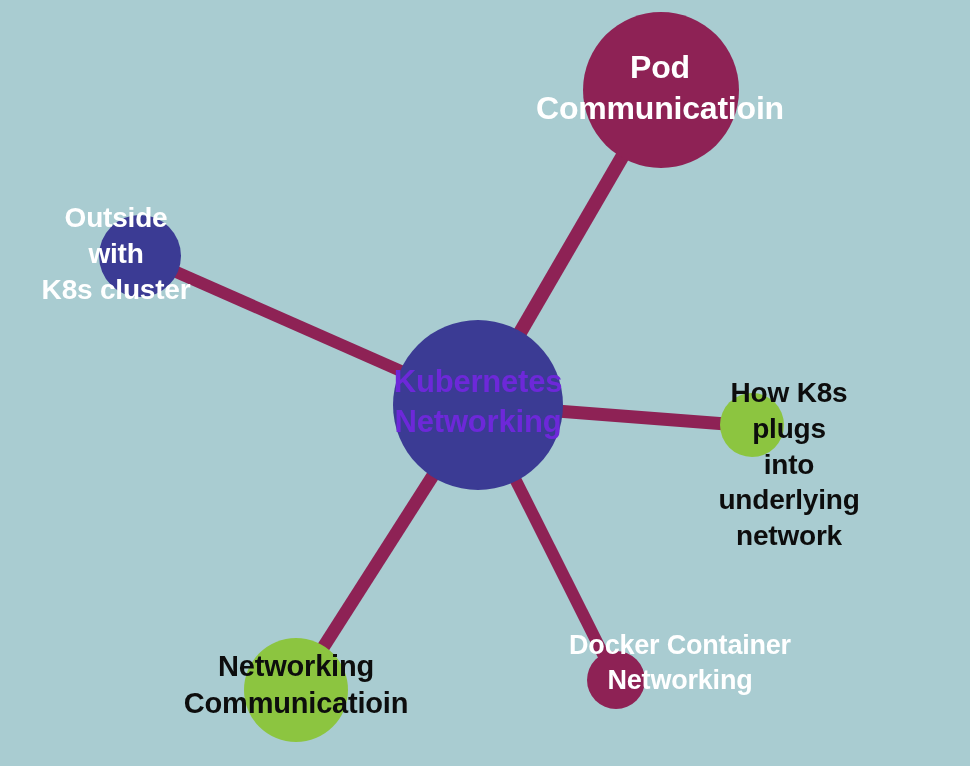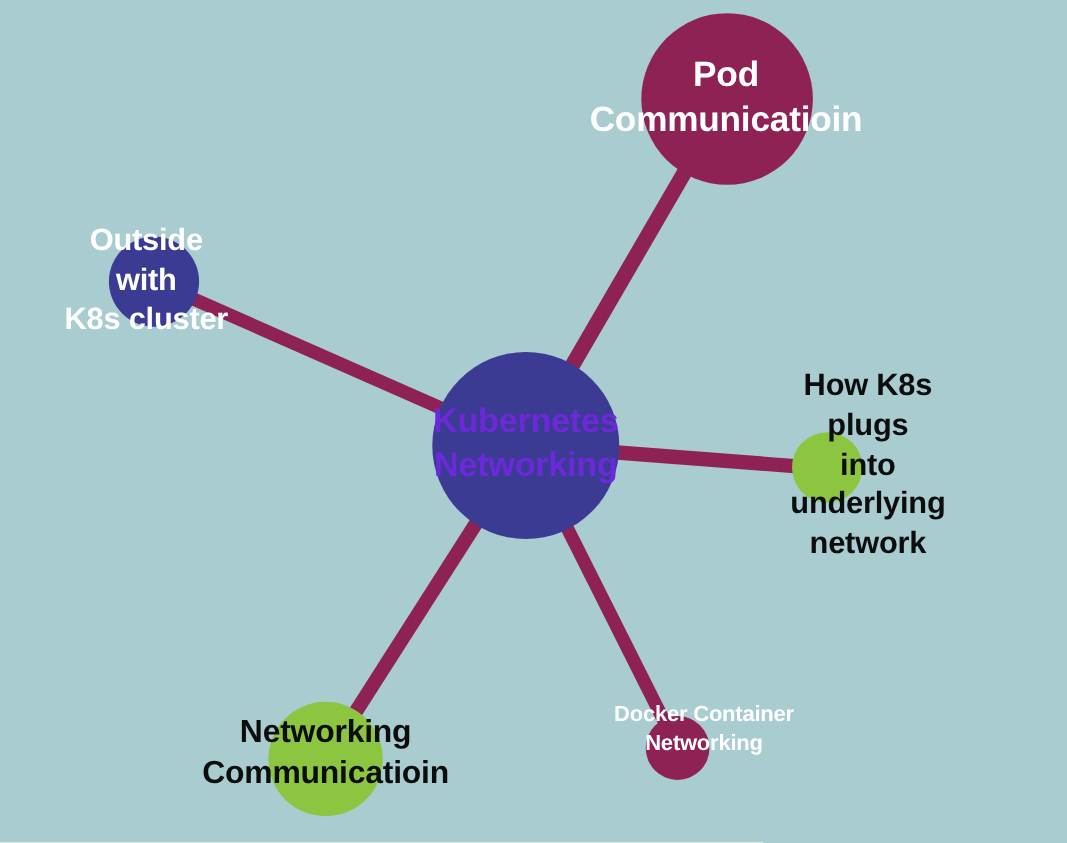--- a/index.html
+++ b/index.html
@@ -32,23 +32,23 @@
     pointer-events: none;
     transform: translate(-50%, -50%);
     letter-spacing: -0.2px;
   }
   .label-light { color: #ffffff; }
   .label-dark  { color: #0d0d0d; }
 
   .lbl-center  { font-size: 31px; }
   .lbl-pod     { font-size: 32px; }
   .lbl-outside { font-size: 28px; }
-  .lbl-plugs   { font-size: 28px; }
+  .lbl-plugs   { font-size: 28px; margin-top: 43px; }
   .lbl-cont    { font-size: 29px; }
-  .lbl-docker  { font-size: 20px; }
+  .lbl-docker  { font-size: 27px; margin-left: 40px; }
 </style>
 </head>
 <body>
 
 <div id="canvas">
 
   <svg id="mindmap-svg" viewBox="0 0 970 766">
     <g id="edges-layer">
         <line x1="478" y1="405" x2="661" y2="90" stroke="#8e2255" stroke-width="14" stroke-linecap="butt"></line>
         <line x1="478" y1="405" x2="140" y2="256" stroke="#8e2255" stroke-width="12" stroke-linecap="butt"></line>
@@ -64,21 +64,21 @@
         <circle cx="296" cy="690" r="52" fill="#8cc540"></circle>
         <circle cx="616" cy="680" r="29" fill="#8e2255"></circle>
       </g>
   </svg>
 
   <div id="labels-layer">
       <div class="node-label lbl-center label-light" style="left: 478px; top: 402px; color: #6d28d9;">Kubernetes
 Networking</div>
       <div class="node-label lbl-pod label-light" style="left: 660px; top: 88px; color: rgb(255, 255, 255);">Pod
 Communicatioin</div>
-      <div class="node-label lbl-outside label-light" style="left: 133px; top: 254px; color: rgb(255, 255, 255);">Outside
+      <div class="node-label lbl-outside label-light" style="left: 116px; top: 254px; color: rgb(255, 255, 255);">Outside
 with
 K8s cluster</div>
       <div class="node-label lbl-plugs label-dark" style="left: 789px; top: 422px; color: rgb(13, 13, 13);">How K8s plugs
 into
 underlying network</div>
       <div class="node-label lbl-cont label-dark" style="left: 296px; top: 685px; color: rgb(13, 13, 13);">Networking
 Communicatioin</div>
       <div class="node-label lbl-docker label-light" style="left: 640px; top: 663px; color: rgb(255, 255, 255);">Docker Container
 Networking</div>
     </div>

